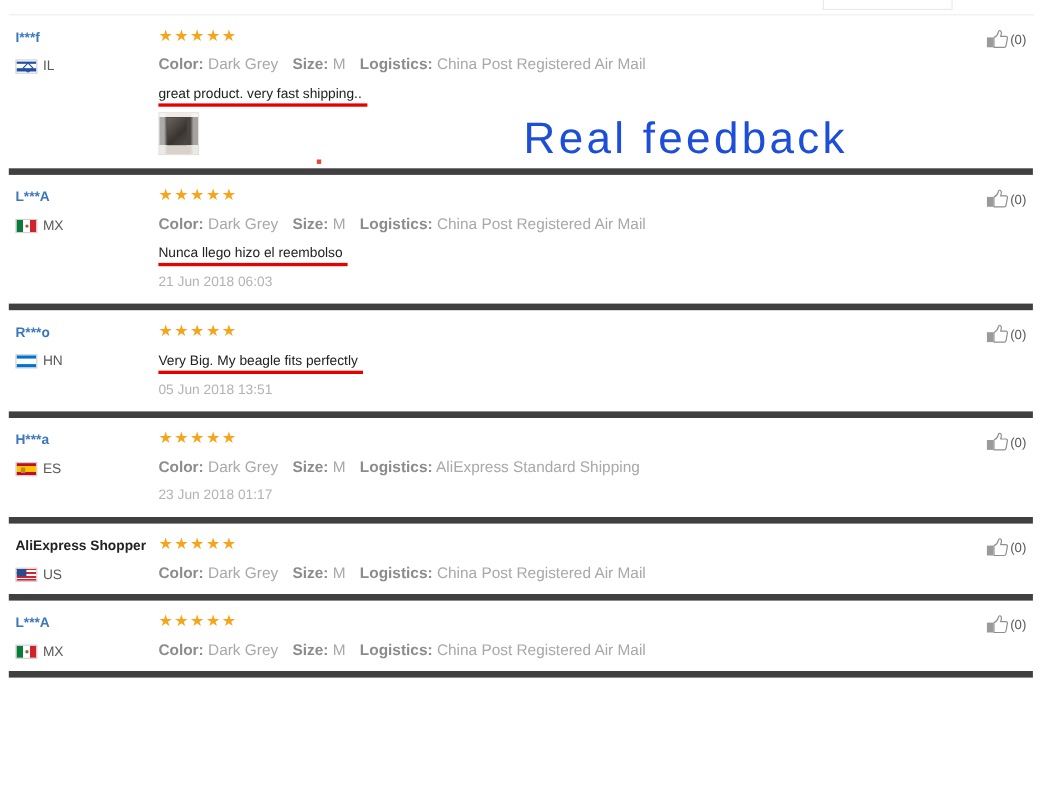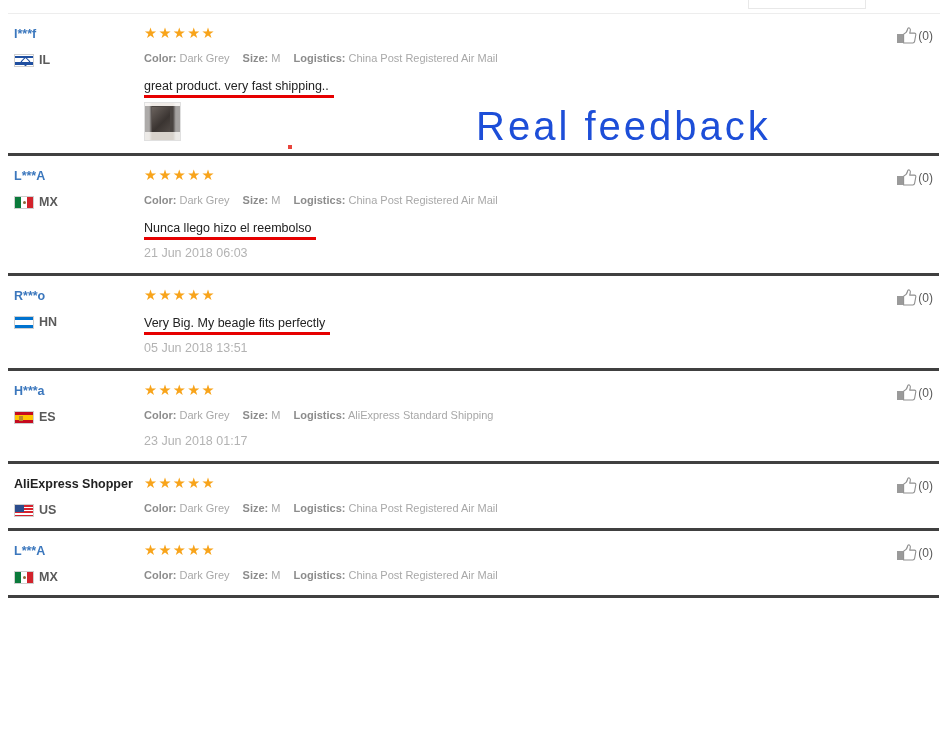--- a/index.html
+++ b/index.html
@@ -43,21 +43,21 @@
   }
 
   
   .review-list {
     position: absolute;
     top: 14px; left: 0;
     width: 947px;
   }
   .review-row {
     position: relative;
-    border-bottom: 3px solid #404040;
+    border-bottom: 6px solid #404040;
     margin: 0 8px;
     box-sizing: border-box;
   }
   .review-row:last-child { }
 
   .col-user {
     position: absolute;
     left: 6px;
     top: 13px;
     width: 120px;
@@ -84,21 +84,20 @@
     display: inline-block;
     border: 1px solid #cfcfcf;
     box-sizing: border-box;
     position: relative;
     overflow: hidden;
     flex: none;
   }
   .country-code {
     font-size: 12.5px;
     color: #5a5a5a;
-    font-weight: bold;
   }
 
   
   .flag-il { background: #ffffff; }
   .flag-il::before, .flag-il::after {
     content: ""; position: absolute; left: 0; right: 0;
     height: 2.5px; background: #1f4fa0;
   }
   .flag-il::before { top: 1px; }
   .flag-il::after { bottom: 1px; }
@@ -149,21 +148,21 @@
   }
   .stars {
     color: #f8a41b;
     font-size: 14.5px;
     letter-spacing: 1.4px;
     line-height: 16px;
     height: 16px;
   }
   .attrs {
     margin-top: 9px;
-    font-size: 11px;
+    font-size: 14px;
     line-height: 16px;
     color: #a8a8a8;
     white-space: nowrap;
   }
   .attrs .lbl {
     color: #8c8c8c;
     font-weight: bold;
   }
   .attrs .gap { display: inline-block; width: 13px; }
 

